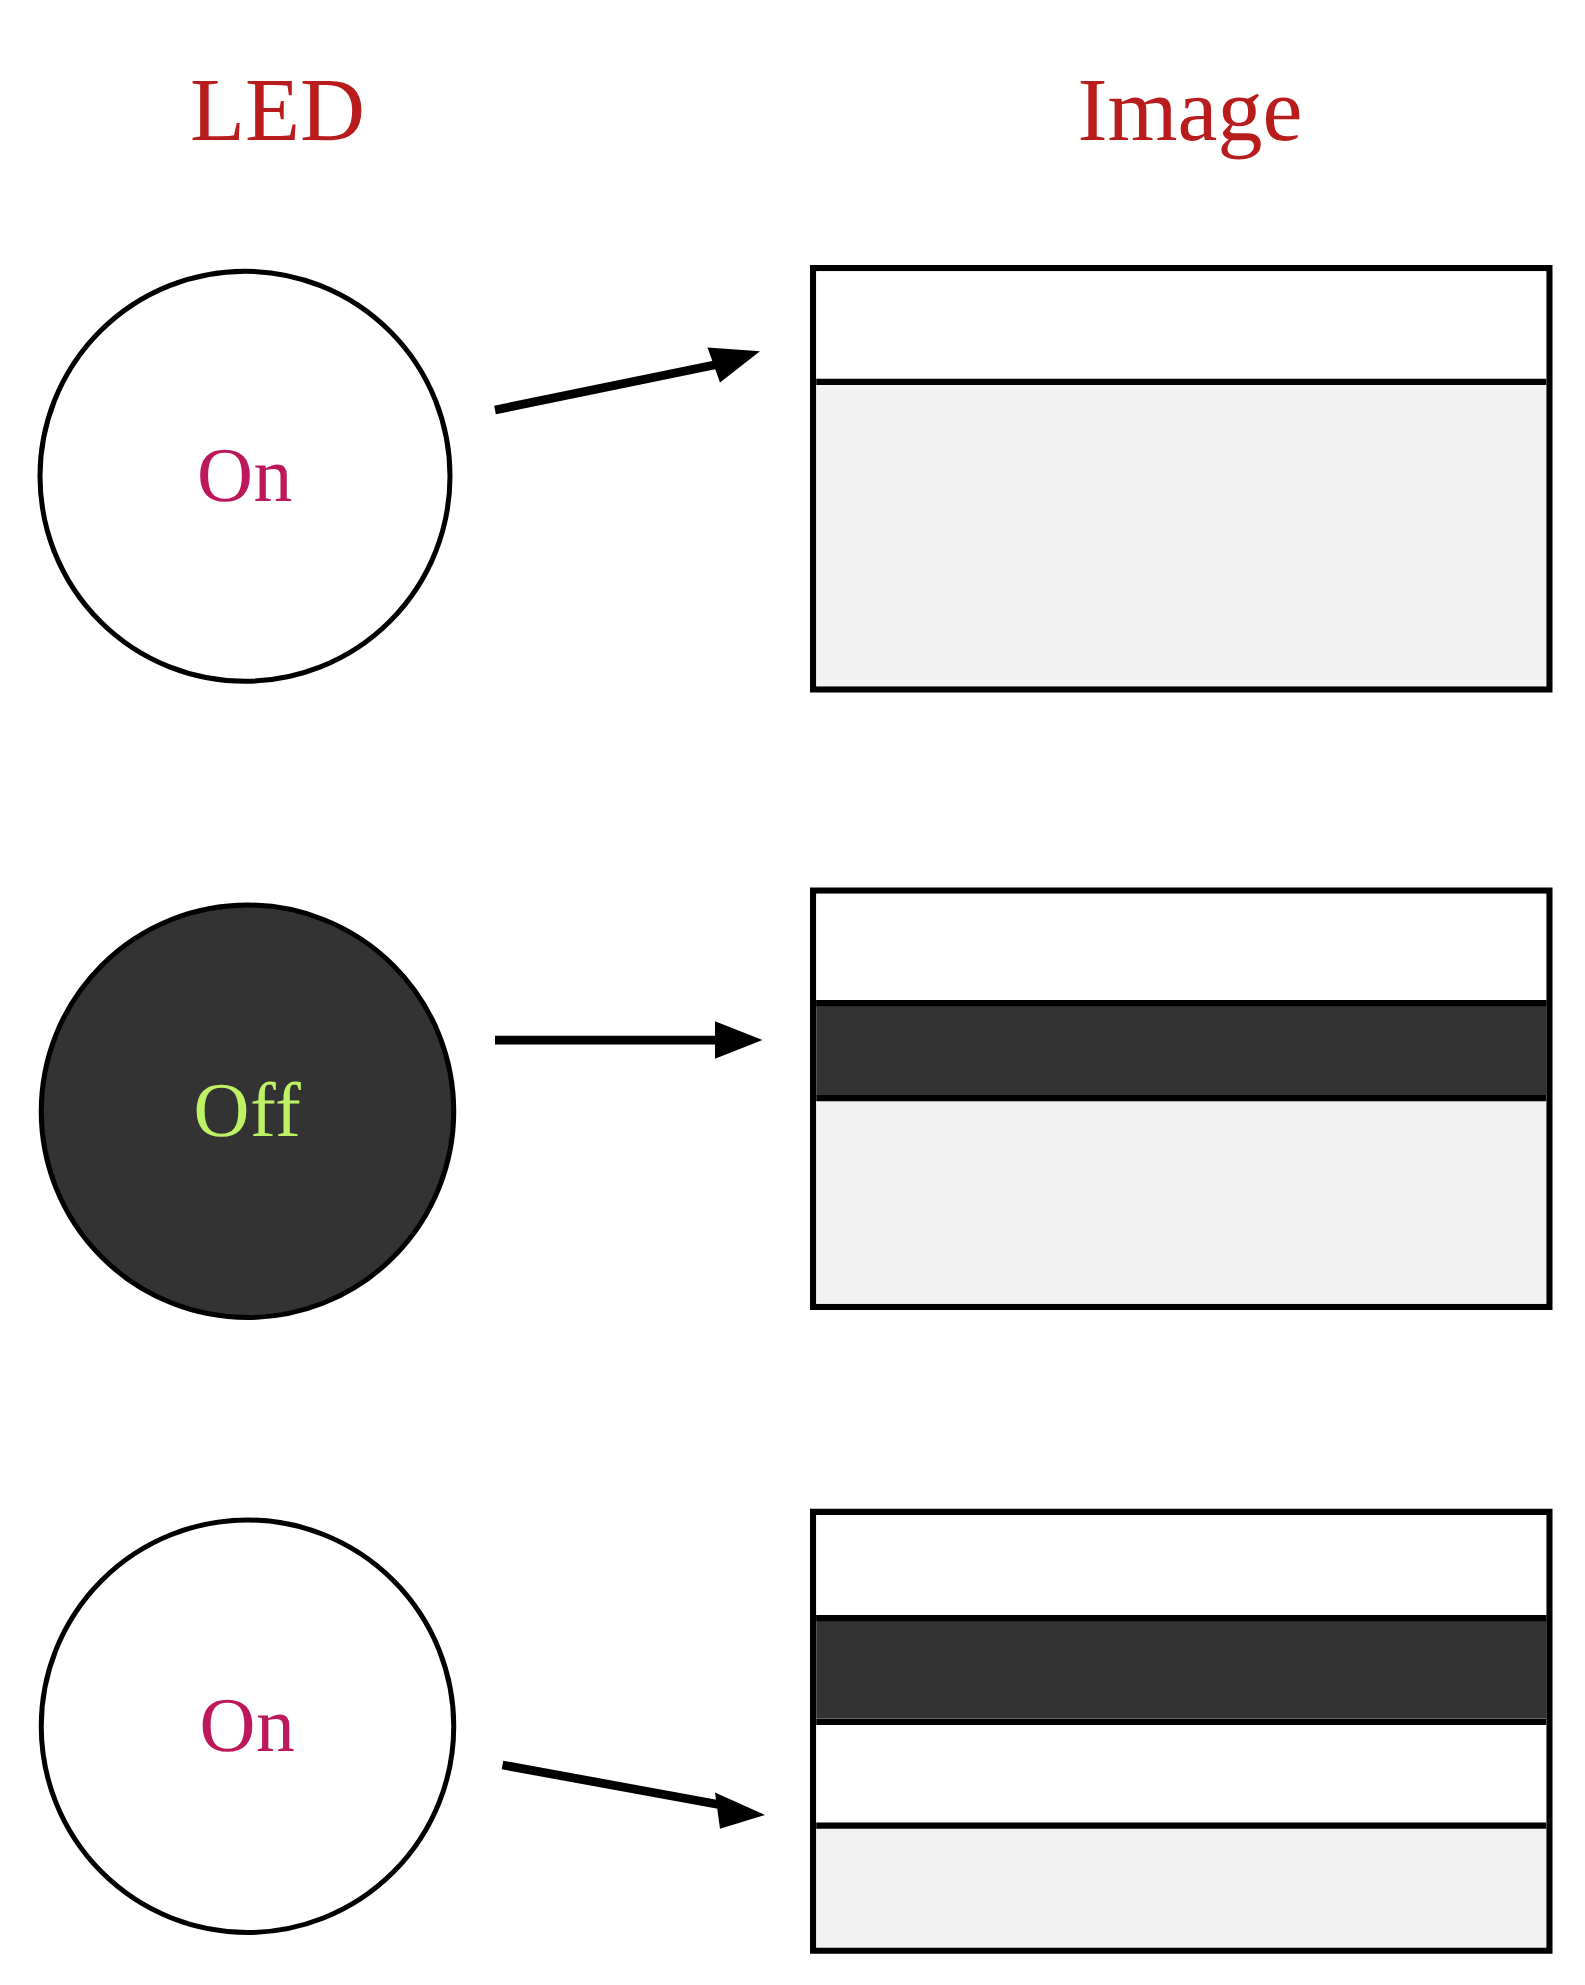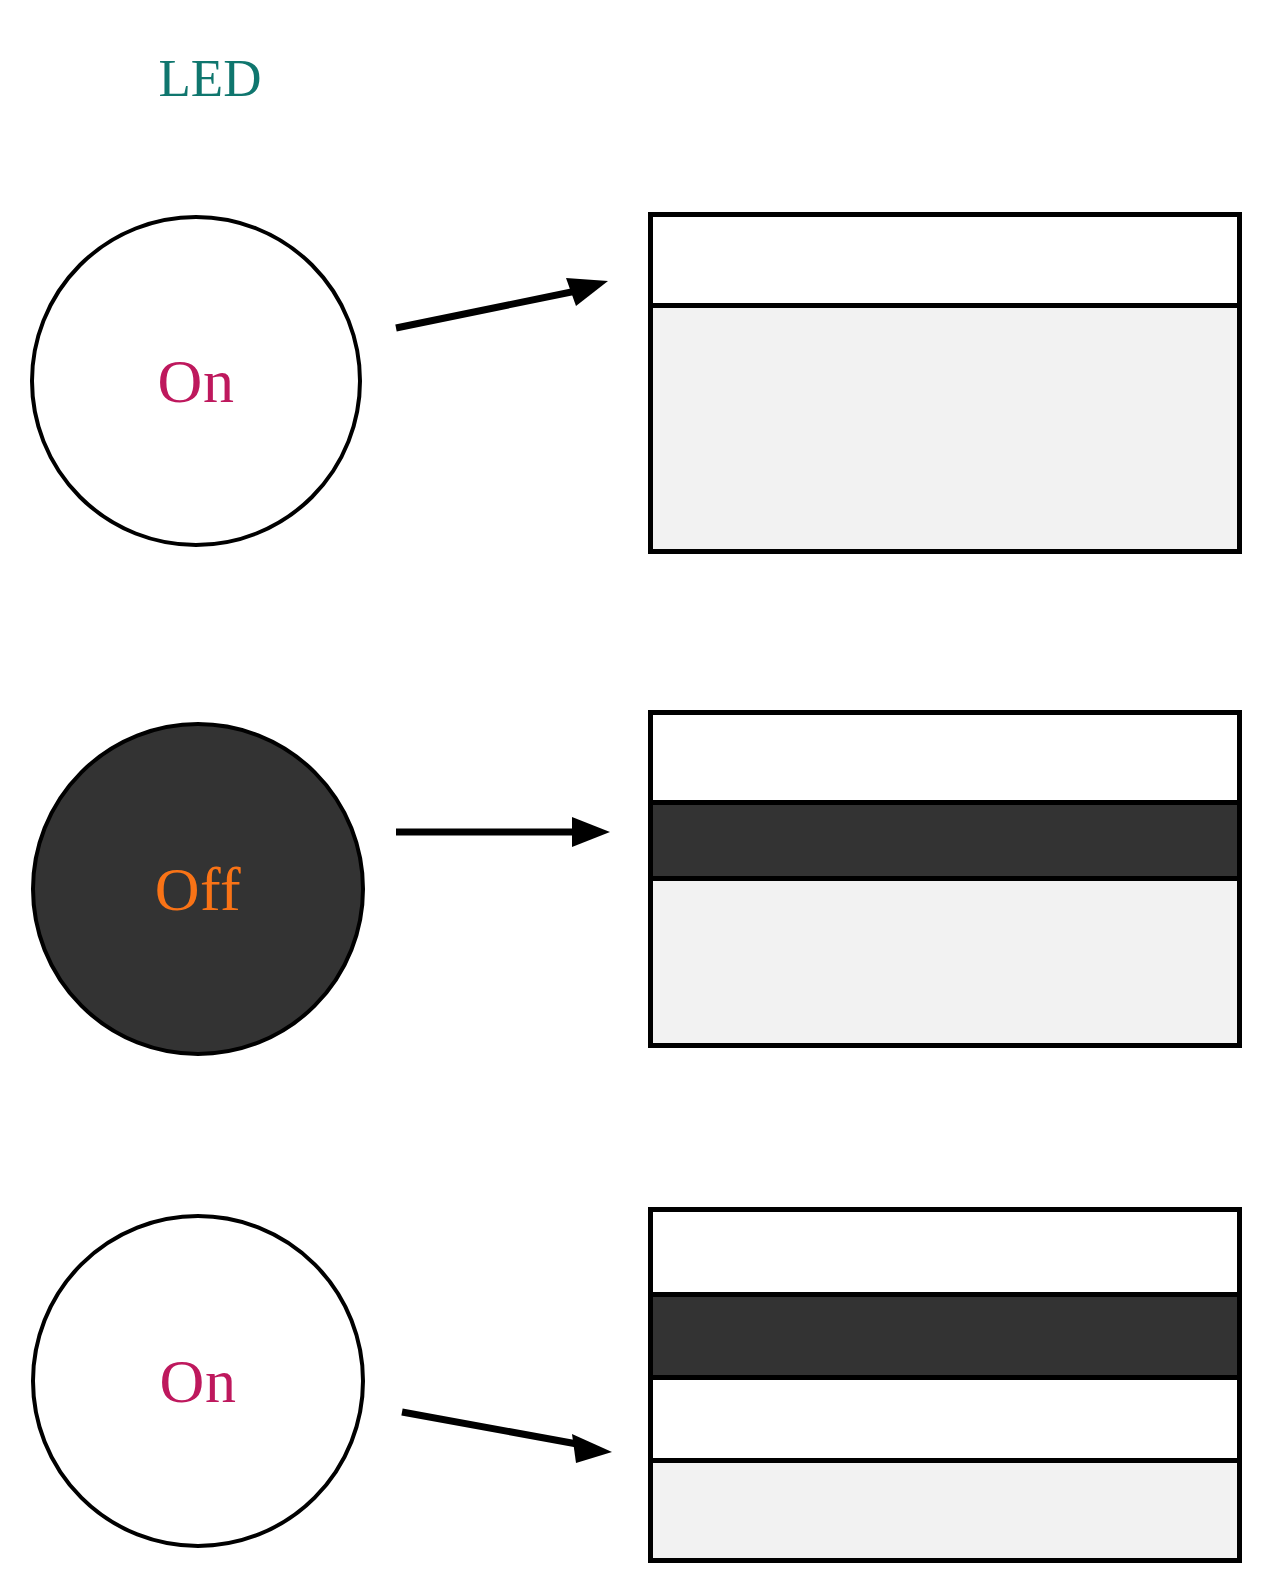--- a/index.html
+++ b/index.html
@@ -15,25 +15,26 @@
     overflow: hidden;
   }
   #diagram-root {
     position: absolute;
     inset: 0;
   }
 
   
   .col-header {
     position: absolute;
-    font-size: 53px;
+    font-size: 72px;
     line-height: 1;
-    color: #0f766e;
+    color: #b91c1c;
     white-space: nowrap;
     text-align: center;
+    padding-left: 12px;
   }
   #header-led  { left: 0;   top: 52px; width: 420px; }
   #header-image{ left: 630px; top: 52px; width: 620px; }
 
   
   .led-circle {
     position: absolute;
     border-radius: 50%;
     border: 4px solid #000000;
     box-sizing: border-box;
@@ -42,21 +43,21 @@
     justify-content: center;
   }
   .led-label {
     font-size: 62px;
     line-height: 1;
     letter-spacing: 0.5px;
   }
   .led-on  { background: #ffffff; }
   .led-on .led-label  { color: #be185d; }
   .led-off { background: #333333; }
-  .led-off .led-label { color: #f97316; font-family: Liberation Serif, serif; }
+  .led-off .led-label { color: #bef264; font-family: Liberation Serif, serif; }
 
   #led-row-1 { left: 30px; top: 215px;  width: 332px; height: 332px; }
   #led-row-2 { left: 31px; top: 722px;  width: 334px; height: 334px; }
   #led-row-3 { left: 31px; top: 1214px; width: 334px; height: 334px; }
 
   
   .arrow-svg {
     position: absolute;
     overflow: visible;
   }
@@ -82,20 +83,21 @@
   #image-row-1 { left: 648px; top: 212px;  width: 594px; height: 342px; }
   #image-row-2 { left: 648px; top: 710px;  width: 594px; height: 338px; }
   #image-row-3 { left: 648px; top: 1207px; width: 594px; height: 356px; }
 </style>
 </head>
 <body>
 
 <div id="diagram-root">
 
   <div class="col-header" id="header-led">LED</div>
+  <div class="col-header" id="header-image">Image</div>
 
   <div class="led-circle led-on" id="led-row-1">
     <span class="led-label">On</span>
   </div>
 
   <svg class="arrow-svg" id="arrow-row-1" viewBox="0 0 240 90">
     <line x1="6" y1="66" x2="196" y2="27" stroke="#000000" stroke-width="7"></line>
     <polygon points="218,19 176,16 186,44" fill="#000000"></polygon>
   </svg>
 

